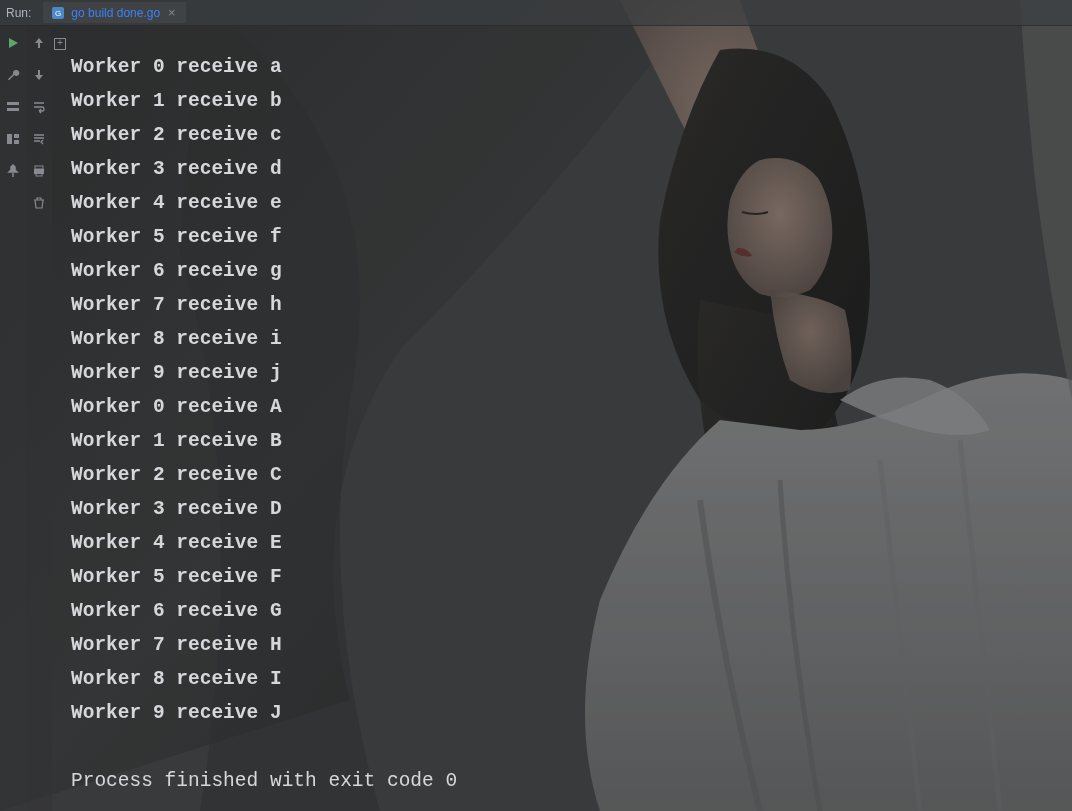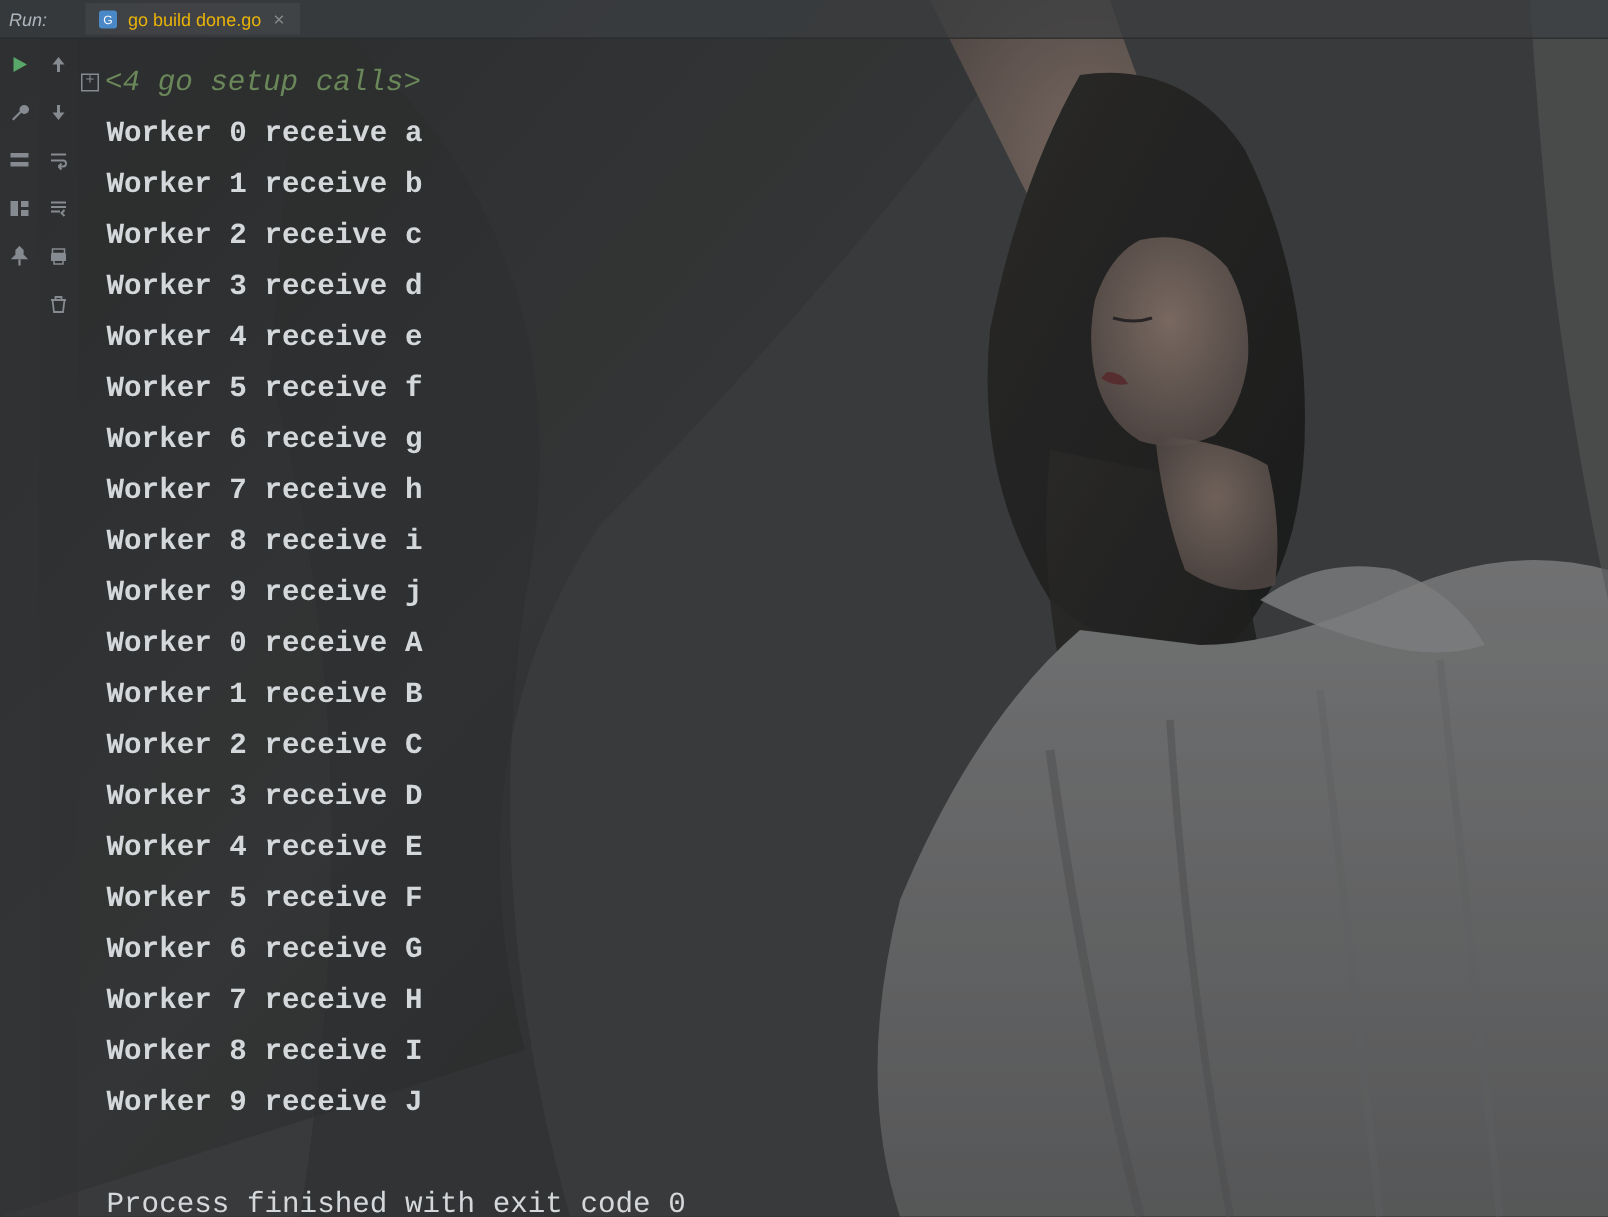--- a/index.html
+++ b/index.html
@@ -36,41 +36,40 @@
       display: flex;
       align-items: center;
       background: rgba(60, 63, 65, 0.7);
       border-bottom: 1px solid rgba(30, 30, 30, 0.5);
       padding-left: 6px;
       font-size: 12px;
       color: #adb5bd;
     }
     .run-label {
       color: #adb5bd;
-      margin-right: 26px;
-      font-style: italic;
+      margin-right: 12px;
     }
     .tab {
       display: flex;
       align-items: center;
       gap: 6px;
       padding: 3px 8px;
       background: rgba(70, 73, 75, 0.6);
       border-radius: 0;
       cursor: pointer;
     }
     .tab-icon {
       width: 14px;
       height: 14px;
       display: flex;
       align-items: center;
       justify-content: center;
     }
     .tab-title {
-      color: #eab308;
+      color: #3b82f6;
       font-size: 12px;
     }
     .tab-close {
       color: #888;
       font-size: 13px;
       cursor: pointer;
       padding: 0 2px;
     }
     .main-area {
       position: relative;
@@ -303,21 +302,20 @@
     <div class="icon-btn">
       <svg width="14" height="14" viewBox="0 0 14 14">
           <path d="M3 4h8l-1 8H4zM5 2h4v2H5zM2 4h10" stroke="#868a91" stroke-width="1.2" fill="none"></path>
         </svg>
     </div>
   </div>
 
   <div class="console-area">
     <div class="fold-line">
       <span class="fold-box">+</span>
-      <span class="fold-text">&lt;4 go setup calls&gt;</span>
     </div>
     <div id="output-lines">
         <div class="console-line">Worker 0 receive a</div>
         <div class="console-line">Worker 1 receive b</div>
         <div class="console-line">Worker 2 receive c</div>
         <div class="console-line">Worker 3 receive d</div>
         <div class="console-line">Worker 4 receive e</div>
         <div class="console-line">Worker 5 receive f</div>
         <div class="console-line">Worker 6 receive g</div>
         <div class="console-line">Worker 7 receive h</div>

